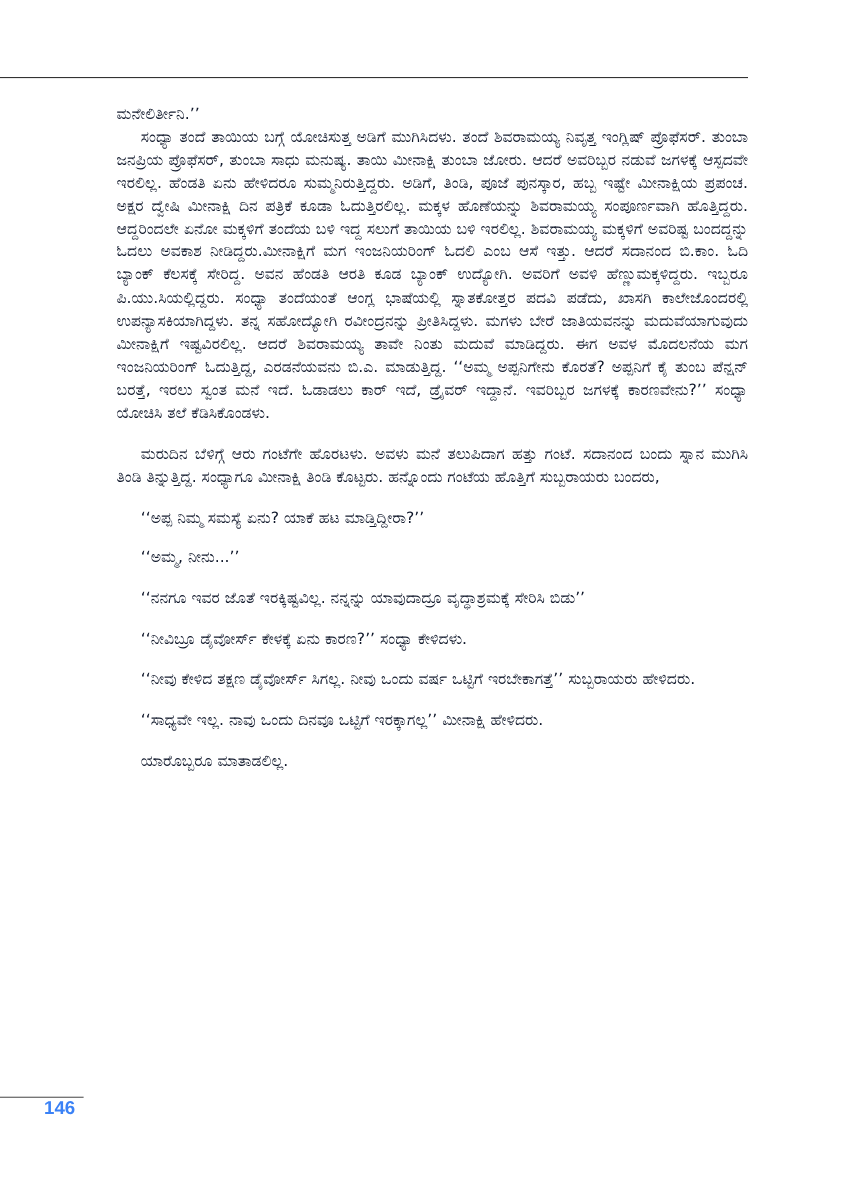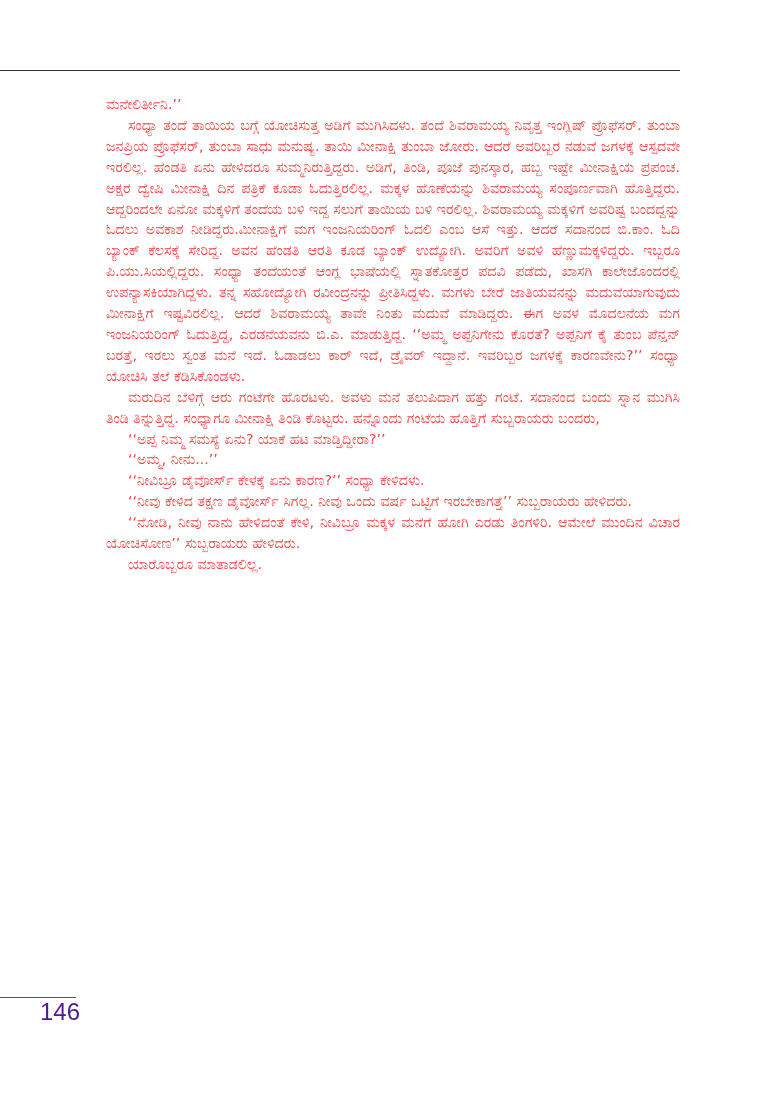--- a/index.html
+++ b/index.html
@@ -1,42 +1,43 @@
 <!DOCTYPE html>
 <html><head>
   <meta charset="utf-8">
   <style>
     html, body { margin: 0; padding: 0; background: #ffffff; }
     body { width: 767px; height: 1093px; position: relative; overflow: hidden; color: #111; }
     .top-rule { position: absolute; left: 0; top: 70px; width: 680px; height: 0; border-top: 1.5px solid #333; }
     .content {
       position: absolute; left: 106px; top: 94px; width: 574px;
       font-family: "DejaVu Sans", sans-serif; font-size: 14.2px; line-height: 20.9px;
-      text-align: justify; color: #ef4444;
+      text-align: justify; color: #0f172a;
     }
     .p { margin: 0; }
     .p.indent { text-indent: 22px; }
-    .p.gap { margin-top: 0; }
+    .p.gap { margin-top: 16px; }
     .footer-rule { position: absolute; left: 0; top: 997px; width: 76px; border-top: 1.5px solid #555; }
     .page-number {
       position: absolute; left: 40px; top: 998px; font-family: "Liberation Sans", sans-serif;
-      font-weight: normal; font-size: 24px; color: #4c1d95;
+      font-weight: bold; font-size: 17px; color: #3b82f6;
     }
   </style>
 </head>
 <body>
 
 <div class="top-rule"></div>
 
 <div class="content">
   <p class="p">ಮನೇಲಿರ್ತೀನಿ.’’</p>
   <p class="p indent">ಸಂಧ್ಯಾ ತಂದೆ ತಾಯಿಯ ಬಗ್ಗೆ ಯೋಚಿಸುತ್ತ ಅಡಿಗೆ ಮುಗಿಸಿದಳು. ತಂದೆ ಶಿವರಾಮಯ್ಯ ನಿವೃತ್ತ ಇಂಗ್ಲಿಷ್ ಪ್ರೊಫೆಸರ್. ತುಂಬಾ ಜನಪ್ರಿಯ ಪ್ರೊಫೆಸರ್, ತುಂಬಾ ಸಾಧು ಮನುಷ್ಯ. ತಾಯಿ ಮೀನಾಕ್ಷಿ ತುಂಬಾ ಜೋರು. ಆದರೆ ಅವರಿಬ್ಬರ ನಡುವೆ ಜಗಳಕ್ಕೆ ಆಸ್ಪದವೇ ಇರಲಿಲ್ಲ. ಹೆಂಡತಿ ಏನು ಹೇಳಿದರೂ ಸುಮ್ಮನಿರುತ್ತಿದ್ದರು. ಅಡಿಗೆ, ತಿಂಡಿ, ಪೂಜೆ ಪುನಸ್ಕಾರ, ಹಬ್ಬ ಇಷ್ಟೇ ಮೀನಾಕ್ಷಿಯ ಪ್ರಪಂಚ. ಅಕ್ಷರ ದ್ವೇಷಿ ಮೀನಾಕ್ಷಿ ದಿನ ಪತ್ರಿಕೆ ಕೂಡಾ ಓದುತ್ತಿರಲಿಲ್ಲ. ಮಕ್ಕಳ ಹೊಣೆಯನ್ನು ಶಿವರಾಮಯ್ಯ ಸಂಪೂರ್ಣವಾಗಿ ಹೊತ್ತಿದ್ದರು. ಆದ್ದರಿಂದಲೇ ಏನೋ ಮಕ್ಕಳಿಗೆ ತಂದೆಯ ಬಳಿ ಇದ್ದ ಸಲುಗೆ ತಾಯಿಯ ಬಳಿ ಇರಲಿಲ್ಲ. ಶಿವರಾಮಯ್ಯ ಮಕ್ಕಳಿಗೆ ಅವರಿಷ್ಟ ಬಂದದ್ದನ್ನು ಓದಲು ಅವಕಾಶ ನೀಡಿದ್ದರು.ಮೀನಾಕ್ಷಿಗೆ ಮಗ ಇಂಜನಿಯರಿಂಗ್ ಓದಲಿ ಎಂಬ ಆಸೆ ಇತ್ತು. ಆದರೆ ಸದಾನಂದ ಬಿ.ಕಾಂ. ಓದಿ ಬ್ಯಾಂಕ್ ಕೆಲಸಕ್ಕೆ ಸೇರಿದ್ದ. ಅವನ ಹೆಂಡತಿ ಆರತಿ ಕೂಡ ಬ್ಯಾಂಕ್ ಉದ್ಯೋಗಿ. ಅವರಿಗೆ ಅವಳಿ ಹೆಣ್ಣುಮಕ್ಕಳಿದ್ದರು. ಇಬ್ಬರೂ ಪಿ.ಯು.ಸಿಯಲ್ಲಿದ್ದರು. ಸಂಧ್ಯಾ ತಂದೆಯಂತೆ ಆಂಗ್ಲ ಭಾಷೆಯಲ್ಲಿ ಸ್ನಾತಕೋತ್ತರ ಪದವಿ ಪಡೆದು, ಖಾಸಗಿ ಕಾಲೇಜೊಂದರಲ್ಲಿ ಉಪನ್ಯಾಸಕಿಯಾಗಿದ್ದಳು. ತನ್ನ ಸಹೋದ್ಯೋಗಿ ರವೀಂದ್ರನನ್ನು ಪ್ರೀತಿಸಿದ್ದಳು. ಮಗಳು ಬೇರೆ ಜಾತಿಯವನನ್ನು ಮದುವೆಯಾಗುವುದು ಮೀನಾಕ್ಷಿಗೆ ಇಷ್ಟವಿರಲಿಲ್ಲ. ಆದರೆ ಶಿವರಾಮಯ್ಯ ತಾವೇ ನಿಂತು ಮದುವೆ ಮಾಡಿದ್ದರು. ಈಗ ಅವಳ ಮೊದಲನೆಯ ಮಗ ಇಂಜನಿಯರಿಂಗ್ ಓದುತ್ತಿದ್ದ, ಎರಡನೆಯವನು ಬಿ.ಎ. ಮಾಡುತ್ತಿದ್ದ. ‘‘ಅಮ್ಮ ಅಪ್ಪನಿಗೇನು ಕೊರತೆ? ಅಪ್ಪನಿಗೆ ಕೈ ತುಂಬ ಪೆನ್ಷನ್ ಬರತ್ತೆ, ಇರಲು ಸ್ವಂತ ಮನೆ ಇದೆ. ಓಡಾಡಲು ಕಾರ್ ಇದೆ, ಡ್ರೈವರ್ ಇದ್ದಾನೆ. ಇವರಿಬ್ಬರ ಜಗಳಕ್ಕೆ ಕಾರಣವೇನು?’’ ಸಂಧ್ಯಾ ಯೋಚಿಸಿ ತಲೆ ಕೆಡಿಸಿಕೊಂಡಳು.</p>
   <p class="p indent gap">ಮರುದಿನ ಬೆಳಿಗ್ಗೆ ಆರು ಗಂಟೆಗೇ ಹೊರಟಳು. ಅವಳು ಮನೆ ತಲುಪಿದಾಗ ಹತ್ತು ಗಂಟೆ. ಸದಾನಂದ ಬಂದು ಸ್ನಾನ ಮುಗಿಸಿ ತಿಂಡಿ ತಿನ್ನುತ್ತಿದ್ದ. ಸಂಧ್ಯಾಗೂ ಮೀನಾಕ್ಷಿ ತಿಂಡಿ ಕೊಟ್ಟರು. ಹನ್ನೊಂದು ಗಂಟೆಯ ಹೊತ್ತಿಗೆ ಸುಬ್ಬರಾಯರು ಬಂದರು,</p>
   <p class="p indent gap">‘‘ಅಪ್ಪ ನಿಮ್ಮ ಸಮಸ್ಯೆ ಏನು? ಯಾಕೆ ಹಟ ಮಾಡ್ತಿದ್ದೀರಾ?’’</p>
   <p class="p indent gap">‘‘ಅಮ್ಮ, ನೀನು...’’</p>
+  <p class="p indent gap">‘‘ನನಗೂ ಇವರ ಜೊತೆ ಇರಕ್ಕಿಷ್ಟವಿಲ್ಲ. ನನ್ನನ್ನು ಯಾವುದಾದ್ರೂ ವೃದ್ಧಾಶ್ರಮಕ್ಕೆ ಸೇರಿಸಿ ಬಿಡು’’</p>
   <p class="p indent gap">‘‘ನೀವಿಬ್ರೂ ಡೈವೋರ್ಸ್ ಕೇಳಕ್ಕೆ ಏನು ಕಾರಣ?’’ ಸಂಧ್ಯಾ ಕೇಳಿದಳು.</p>
   <p class="p indent gap">‘‘ನೀವು ಕೇಳಿದ ತಕ್ಷಣ ಡೈವೋರ್ಸ್ ಸಿಗಲ್ಲ. ನೀವು ಒಂದು ವರ್ಷ ಒಟ್ಟಿಗೆ ಇರಬೇಕಾಗತ್ತೆ’’ ಸುಬ್ಬರಾಯರು ಹೇಳಿದರು.</p>
-  <p class="p indent gap">‘‘ನೋಡಿ, ನೀವು ನಾನು ಹೇಳಿದಂತೆ ಕೇಳಿ, ನೀವಿಬ್ರೂ ಮಕ್ಕಳ ಮನೆಗೆ ಹೋಗಿ ಎರಡು ತಿಂಗಳಿರಿ. ಆಮೇಲೆ ಮುಂದಿನ ವಿಚಾರ ಯೋಚಿಸೋಣ’’ ಸುಬ್ಬರಾಯರು ಹೇಳಿದರು.</p>
+  <p class="p indent gap">‘‘ಸಾಧ್ಯವೇ ಇಲ್ಲ. ನಾವು ಒಂದು ದಿನವೂ ಒಟ್ಟಿಗೆ ಇರಕ್ಕಾಗಲ್ಲ’’ ಮೀನಾಕ್ಷಿ ಹೇಳಿದರು.</p>
   <p class="p indent gap">ಯಾರೊಬ್ಬರೂ ಮಾತಾಡಲಿಲ್ಲ.</p>
 </div>
 
 <div class="footer-rule"></div>
 <div class="page-number">146</div>
 
 </body></html>

